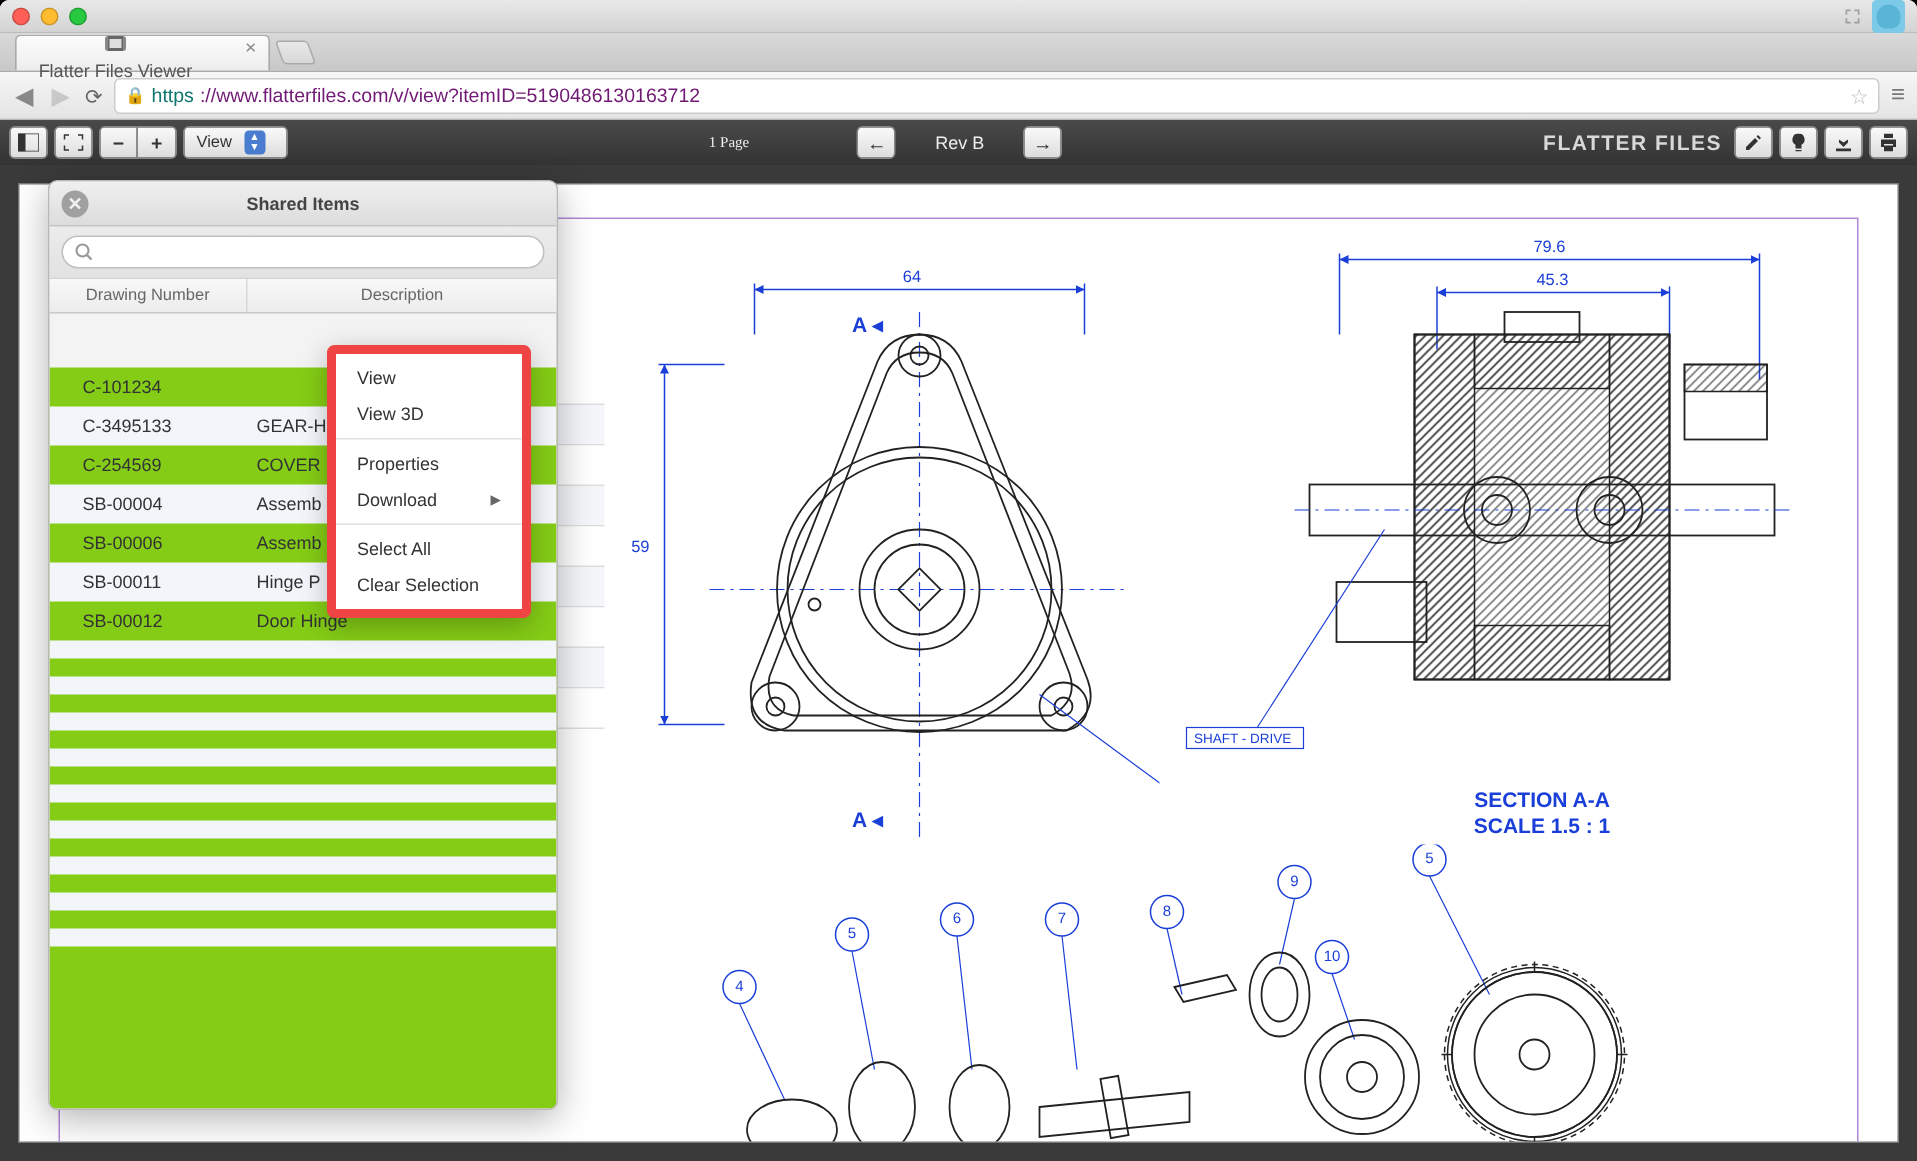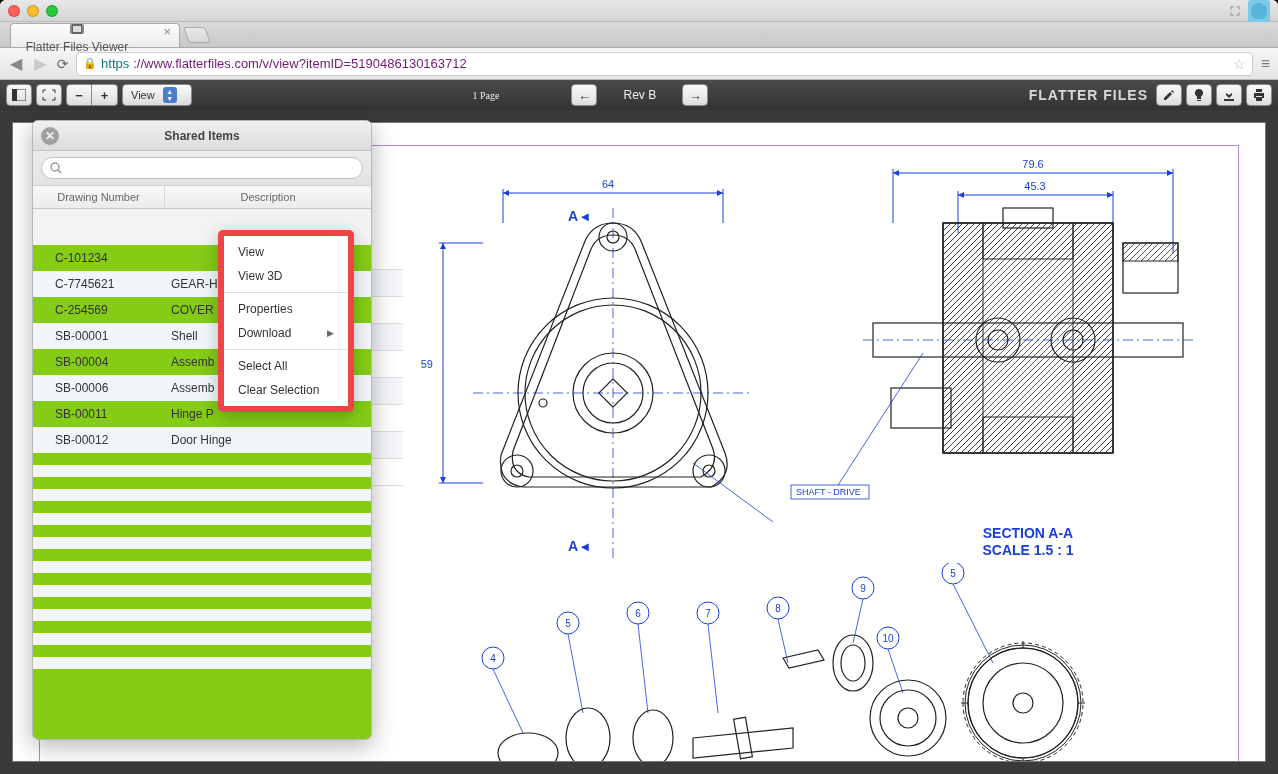--- a/index.html
+++ b/index.html
@@ -472,30 +472,26 @@
     </div>
     <div class="panel-cols">
       <div class="c1">Drawing Number</div>
       <div class="c2">Description</div>
     </div>
     <div class="rows" id="rows">
         <div class="row">
           <div class="c1">C-101234</div>
         </div>
         <div class="row">
-          <div class="c1">C-7745621</div>
+          <div class="c1">C-3495133</div>
           <div class="c2">GEAR-H</div>
         </div>
         <div class="row">
           <div class="c1">C-254569</div>
           <div class="c2">COVER</div>
-        </div>
-        <div class="row">
-          <div class="c1">SB-00001</div>
-          <div class="c2">Shell</div>
         </div>
         <div class="row">
           <div class="c1">SB-00004</div>
           <div class="c2">Assemb</div>
         </div>
         <div class="row">
           <div class="c1">SB-00006</div>
           <div class="c2">Assemb</div>
         </div>
         <div class="row">

